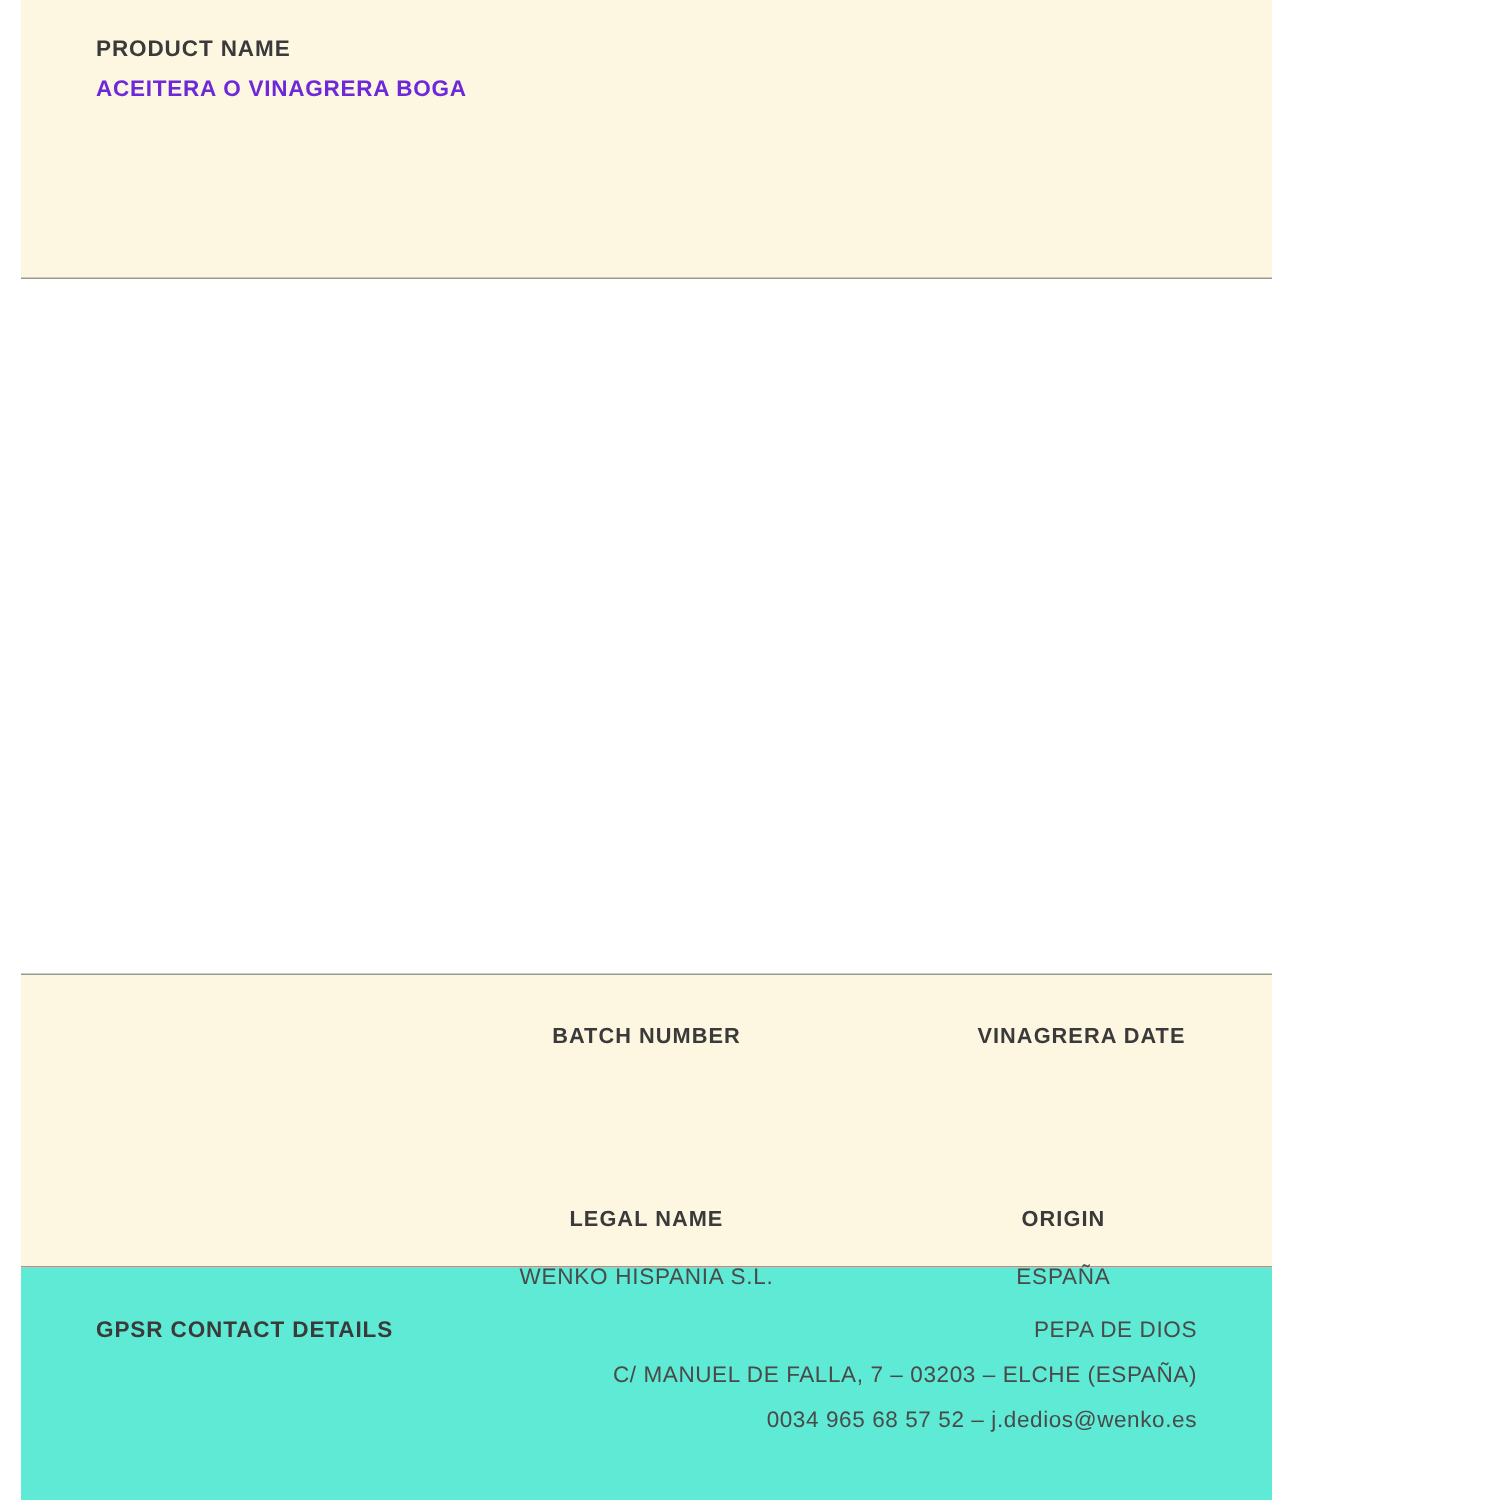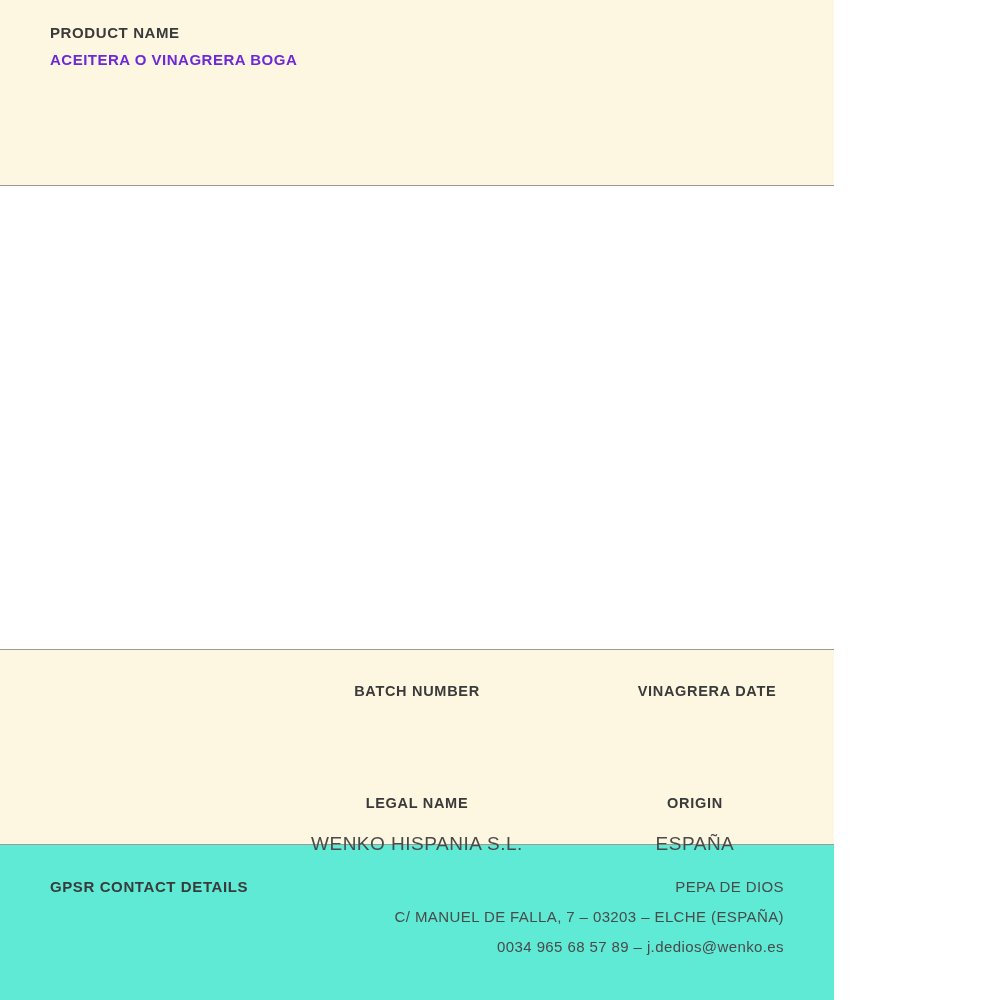--- a/index.html
+++ b/index.html
@@ -13,20 +13,21 @@
     font-family: "Liberation Sans", sans-serif;
     color: #3c3c3c;
     overflow: hidden;
   }
   .sheet {
     position: relative;
     width: 834px;
     height: 1000px;
     display: flex;
     flex-direction: column;
+    padding-left: 14px;
   }
 
   
   .header {
     background: #fdf6e0;
     padding: 24px 50px 0 50px;
     height: 186px;
     box-sizing: border-box;
     border-bottom: 1px solid #9a9a8e;
   }
@@ -75,24 +76,24 @@
   .mid-row.row1 { padding-top: 33px; gap: 36px; }
   .mid-row.row2 { padding-top: 57px; }
   .mid-label {
     font-size: 14.5px;
     font-weight: bold;
     letter-spacing: 0.7px;
     color: #3a3a3a;
     margin: 0 0 22px 0;
   }
   .mid-value {
-    font-size: 19px;
+    font-size: 15px;
     letter-spacing: 0.5px;
     color: #4a4a4a;
-    margin: 0;
+    margin: 10px;
     min-height: 17px;
   }
   .mid-row.row1 .mid-value { margin-top: 0; }
 
   
   .footer {
     background: #5eead4;
     height: 155px;
     box-sizing: border-box;
     padding: 33px 50px 0 50px;
@@ -155,17 +156,17 @@
         <p class="mid-value">ESPAÑA</p>
       </div>
     </div>
   </div>
 
   <div class="footer">
     <p class="footer-label">GPSR CONTACT DETAILS</p>
     <div class="footer-lines">
       <p class="footer-line">PEPA DE DIOS</p>
       <p class="footer-line">C/ MANUEL DE FALLA, 7 – 03203 – ELCHE (ESPAÑA)</p>
-      <p class="footer-line">0034 965 68 57 89 – j.dedios@wenko.es</p>
+      <p class="footer-line">0034 965 68 57 52 – j.dedios@wenko.es</p>
     </div>
   </div>
 
 </div>
 
 </body></html>

